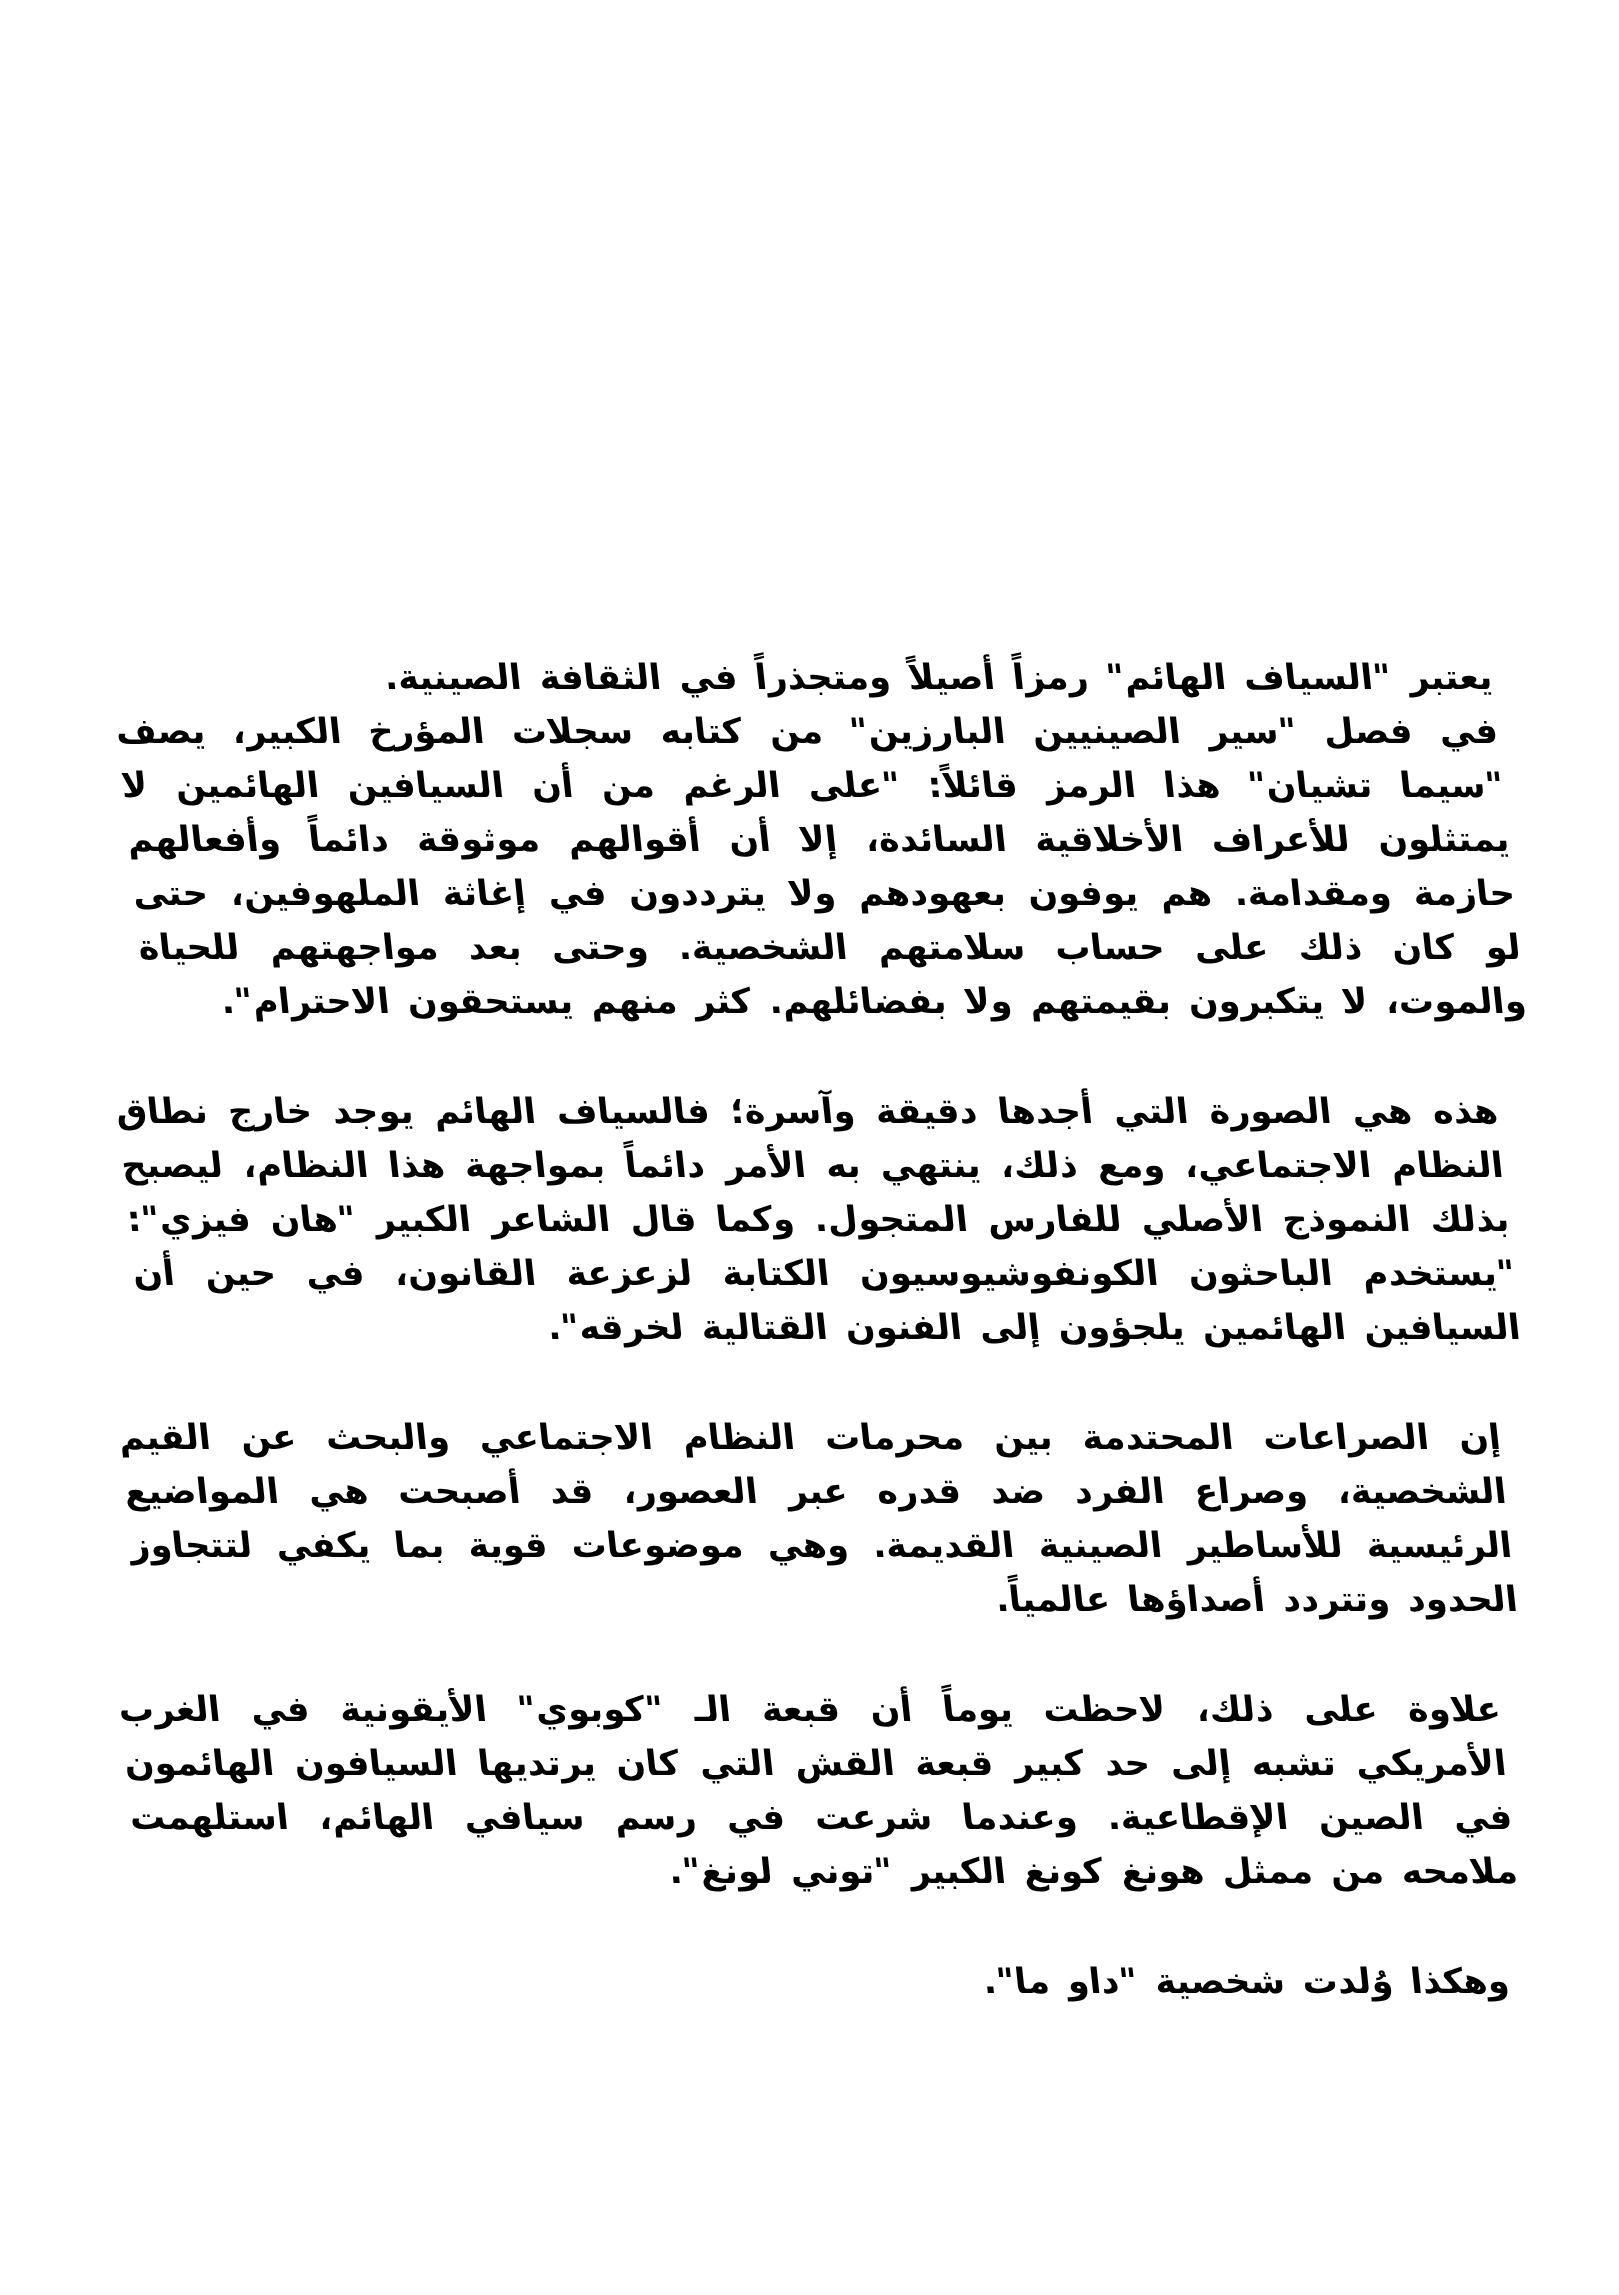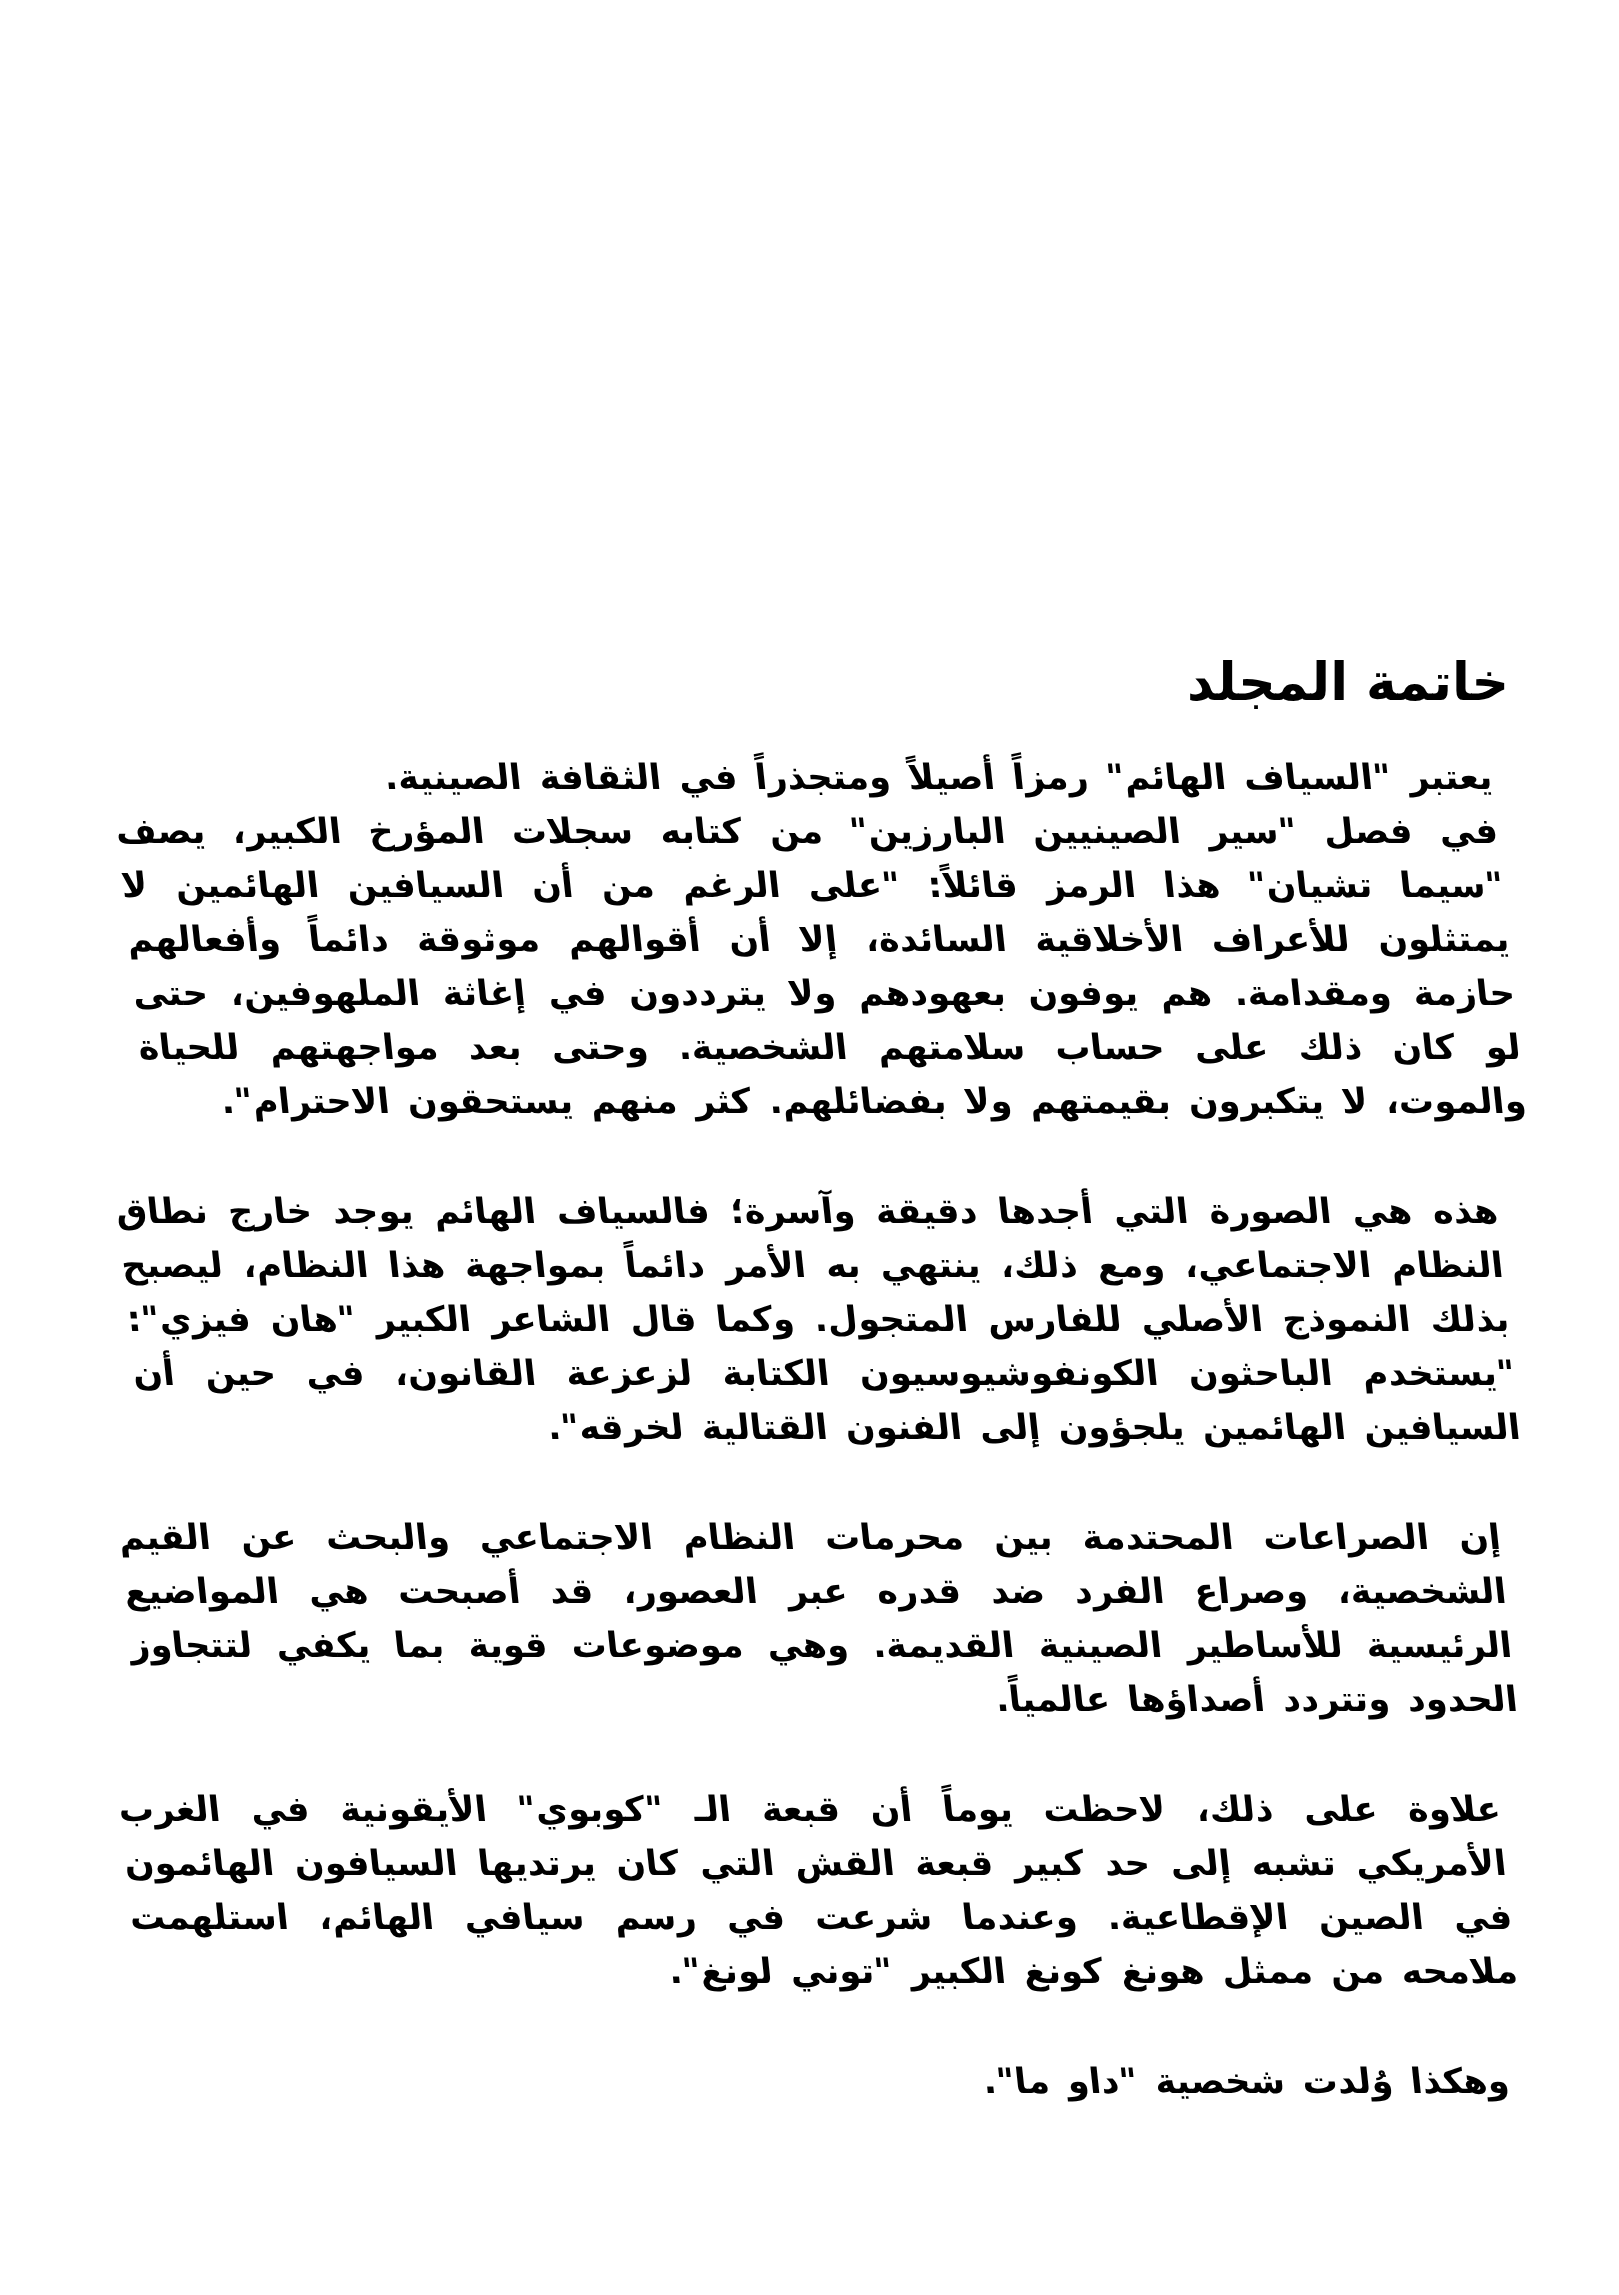--- a/index.html
+++ b/index.html
@@ -46,21 +46,20 @@
     transform-origin: center center;
   }
   p.doc-paragraph:last-child {
     margin-bottom: 0;
   }
 </style>
 </head>
 <body>
 
 <div class="page">
-  <h1 class="doc-title">خاتمة المجلد</h1>
 
   <p class="doc-paragraph">يعتبر "السياف الهائم" رمزاً أصيلاً ومتجذراً في الثقافة الصينية.
 في فصل "سير الصينيين البارزين" من كتابه سجلات المؤرخ الكبير، يصف "سيما تشيان" هذا الرمز قائلاً: "على الرغم من أن السيافين الهائمين لا يمتثلون للأعراف الأخلاقية السائدة، إلا أن أقوالهم موثوقة دائماً وأفعالهم حازمة ومقدامة. هم يوفون بعهودهم ولا يترددون في إغاثة الملهوفين، حتى لو كان ذلك على حساب سلامتهم الشخصية. وحتى بعد مواجهتهم للحياة والموت، لا يتكبرون بقيمتهم ولا بفضائلهم. كثر منهم يستحقون الاحترام".</p>
 
   <p class="doc-paragraph">هذه هي الصورة التي أجدها دقيقة وآسرة؛ فالسياف الهائم يوجد خارج نطاق النظام الاجتماعي، ومع ذلك، ينتهي به الأمر دائماً بمواجهة هذا النظام، ليصبح بذلك النموذج الأصلي للفارس المتجول. وكما قال الشاعر الكبير "هان فيزي": "يستخدم الباحثون الكونفوشيوسيون الكتابة لزعزعة القانون، في حين أن السيافين الهائمين يلجؤون إلى الفنون القتالية لخرقه".</p>
 
   <p class="doc-paragraph">إن الصراعات المحتدمة بين محرمات النظام الاجتماعي والبحث عن القيم الشخصية، وصراع الفرد ضد قدره عبر العصور، قد أصبحت هي المواضيع الرئيسية للأساطير الصينية القديمة. وهي موضوعات قوية بما يكفي لتتجاوز الحدود وتتردد أصداؤها عالمياً.</p>
 
   <p class="doc-paragraph">علاوة على ذلك، لاحظت يوماً أن قبعة الـ "كوبوي" الأيقونية في الغرب الأمريكي تشبه إلى حد كبير قبعة القش التي كان يرتديها السيافون الهائمون في الصين الإقطاعية. وعندما شرعت في رسم سيافي الهائم، استلهمت ملامحه من ممثل هونغ كونغ الكبير "توني لونغ".</p>
 

